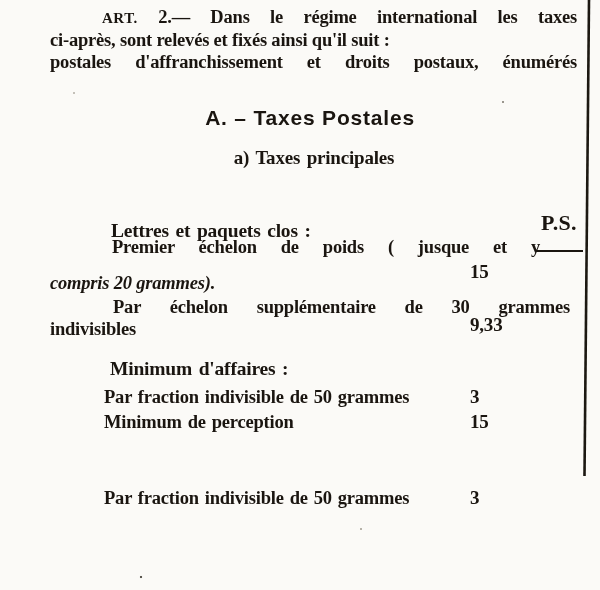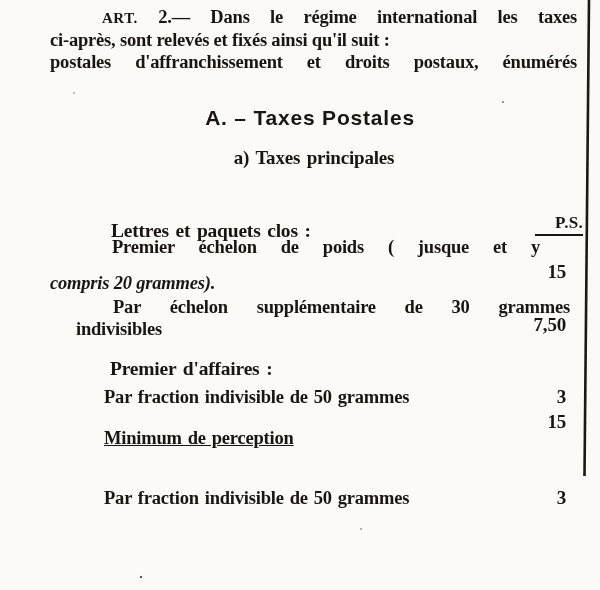--- a/index.html
+++ b/index.html
@@ -47,39 +47,39 @@
     word-spacing: 2px;
   }
 
   .section-title { font-size: 19.5px; word-spacing: 2px; white-space: nowrap; }
   .t-lettres  { left: 111px; top: 192px; margin-top: 28px; }
   .t-papiers  { left: 110px; top: 358px; }
   .t-imprimes { left: 110px; top: 458px; }
 
   .ps-header {
     left: 535px; top: 212px; width: 48px;
-    text-align: right;
-    font-size: 17px;
+    text-align: center;
+    font-size: 22px;
     letter-spacing: 0.3px;
     border-bottom: 2px solid #1a1510;
-    padding-bottom: 1px;
+    padding-bottom: 17px;
     line-height: 21px;
   }
 
   .r1l1 { left: 50px; top: 236px; width: 490px; text-indent: 62px; }
   .r1l2 { left: 50px; top: 272px; font-style: italic; }
   .r2l1 { left: 50px; top: 296px; width: 520px; text-indent: 63px; }
-  .r2l2 { left: 50px; top: 318px; margin-left: 26px; }
+  .r2l2 { left: 50px; top: 318px; }
 
   .item { word-spacing: 1.5px; }
   .p-r1 { left: 104px; top: 386px; }
-  .p-r2 { left: 104px; top: 427px; text-decoration: underline; }
+  .p-r2 { left: 104px; top: 411px; }
   .i-r1 { left: 104px; top: 487px; }
 
-  .value { left: 470px; width: 96px; text-align: right; font-size: 19px; }
+  .value { left: 470px; width: 96px; text-align: left; font-size: 19px; }
   .v-1 { top: 261px; }
   .v-2 { top: 314px; }
   .v-3 { top: 386px; }
   .v-4 { top: 411px; }
   .v-5 { top: 487px; }
 
   .rule-svg { left: 0; top: 0; pointer-events: none; }
 </style>
 </head>
 <body>
@@ -103,23 +103,23 @@
   <div class="abs section-title t-lettres">Lettres et paquets clos :</div>
 
   <div class="abs ps-header">P.S.</div>
 
   <div class="abs line jfull r1l1">Premier échelon de poids ( jusque et y</div>
   <div class="abs line r1l2">compris 20 grammes).</div>
   <div class="abs value v-1">15</div>
 
   <div class="abs line jfull r2l1">Par échelon supplémentaire de 30 grammes</div>
   <div class="abs line r2l2">indivisibles</div>
-  <div class="abs value v-2">7,50</div>
+  <div class="abs value v-2">9,33</div>
 
-  <div class="abs section-title t-papiers">Premier d'affaires :</div>
+  <div class="abs section-title t-papiers">Minimum d'affaires :</div>
 
   <div class="abs line item nowrap p-r1">Par fraction indivisible de 50 grammes</div>
   <div class="abs value v-3">3</div>
 
   <div class="abs line item nowrap p-r2">Minimum de perception</div>
   <div class="abs value v-4">15</div>
 
 
   <div class="abs line item nowrap i-r1">Par fraction indivisible de 50 grammes</div>
   <div class="abs value v-5">3</div>

